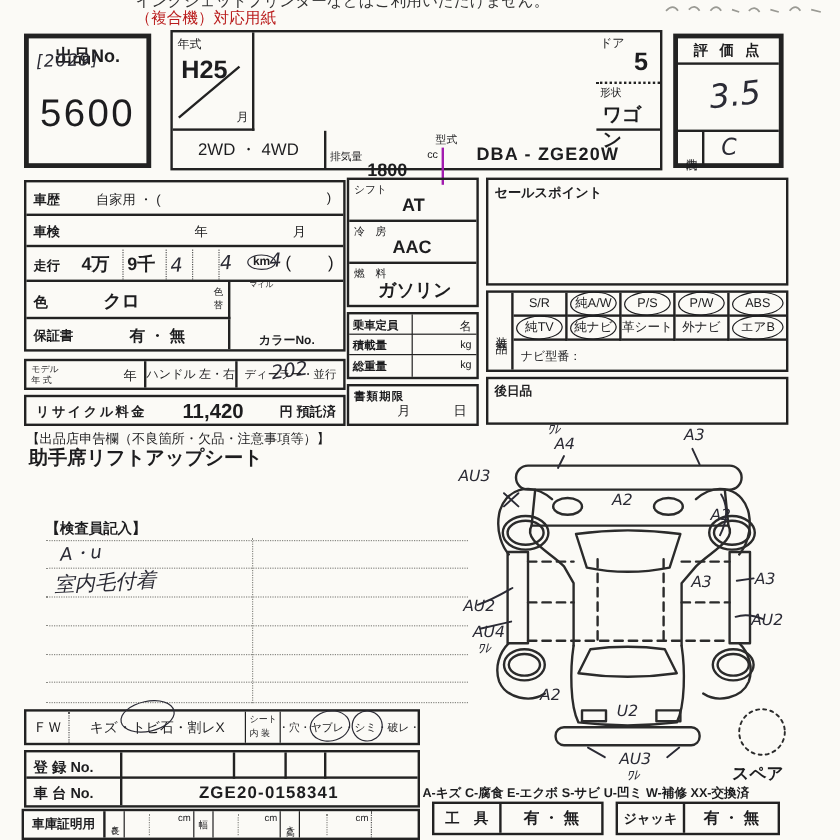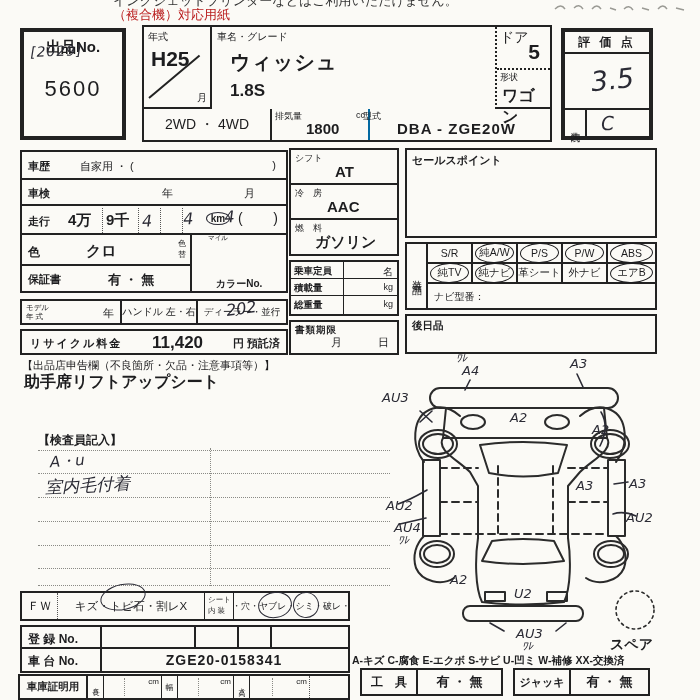--- a/index.html
+++ b/index.html
@@ -43,51 +43,46 @@
 
   <div class="abs" style="left:113px; top:-8px; font-size:13px; color:#333;">インクジェットプリンターなどはご利用いただけません。</div>
   <div class="abs" style="left:113px; top:6px; font-size:13px; color:#b91c1c;font-family:Liberation Serif, serif;">（複合機）対応用紙</div>
   <svg class="abs" style="left:552px; top:0;" width="140" height="14">
     <path d="M3,9 q6,-6 10,0 M22,8 q5,-5 9,1 M40,9 q5,-6 9,0 M58,8 l6,2 M72,9 q5,-5 9,1 M90,8 l7,2 M106,9 q5,-6 9,0 M124,8 l8,2" stroke="#9a9a94" stroke-width="1.4" fill="none"></path>
   </svg>
 
   <div class="box thick" style="left:20px; top:28px; width:106px; height:112px;">
     <div class="abs" style="left:0; right:0; top:6px; text-align:center; font-size:15px; font-weight:bold;">出品No.</div>
     <div class="abs hand" style="left:6px; top:11px; font-size:14px; transform:rotate(-2deg); letter-spacing:1px;">[2029]</div>
-    <div class="abs" style="left:0; right:0; top:44px; text-align:center; font-size:22px; letter-spacing:2px;">5600</div>
+    <div class="abs" style="left:0; right:0; top:44px; text-align:center; font-size:32px; letter-spacing:2px;">5600</div>
   </div>
 
   <div class="box" style="left:142px; top:25px; width:410px; height:117px;">
 
     <div class="cell" style="left:0; top:0; width:68px; height:82px; border-right:2px solid #222; border-bottom:2px solid #222;">
       <span class="abs lbl" style="left:4px; top:3px;">年式</span>
       <span class="abs bold" style="left:7px; top:20px; font-size:21px;">H25</span>
       <span class="abs" style="left:5px; top:70px; width:66px; height:2px; background:#222; transform:rotate(-40deg); transform-origin:left center;"></span>
       <span class="abs lbl" style="right:3px; bottom:2px;">月</span>
     </div>
 
-    <div class="cell" style="left:68px; top:0; width:285px; height:82px; border-right:2px dotted #222;">
-      <span class="abs lbl" style="left:5px; top:3px;">車名・グレード</span>
-      <span class="abs bold" style="left:18px; top:22px; font-size:20px; letter-spacing:1px;">ウィッシュ</span>
-      <span class="abs bold" style="left:18px; top:54px; font-size:17px;">1.8S</span>
-    </div>
 
     <div class="cell" style="left:353px; top:0; width:53px; height:43px; border-bottom:2px dotted #222;">
-      <span class="abs" style="left:3px; top:2px; font-size:14px;">ドア</span>
+      <span class="abs" style="left:3px; top:2px; font-size:10px;">ドア</span>
       <span class="abs bold" style="right:10px; top:13px; font-size:21px;">5</span>
     </div>
 
     <div class="cell" style="left:353px; top:43px; width:53px; height:39px; border-bottom:2px solid #222;">
       <span class="abs" style="left:3px; top:1px; font-size:9px;">形状</span>
       <span class="abs bold" style="left:5px; top:16px; font-size:16px;">ワゴン</span>
     </div>
 
     <div class="cell ctr" style="left:0; top:82px; width:128px; height:31px; border-right:2px solid #222; font-size:14px;">2WD ・ 4WD</div>
 
-    <div class="cell" style="left:128px; top:82px; width:98px; height:31px; border-right:2px solid #0369a1;">
+    <div class="cell" style="left:128px; top:96px; width:98px; height:31px; border-right:2px solid #a21caf;">
       <span class="abs" style="left:3px; top:1px; font-size:9px;">排気量</span>
       <span class="abs bold" style="left:34px; top:11px; font-size:15px;">1800</span>
       <span class="abs" style="right:3px; top:1px; font-size:9px;">cc</span>
     </div>
 
     <div class="cell" style="left:215px; top:82px; width:180px; height:31px;">
       <span class="abs" style="left:4px; top:1px; font-size:9px;">型式</span>
       <span class="abs bold" style="left:38px; top:11px; font-size:15px; letter-spacing:1px;">DBA - ZGE20W</span>
     </div>
   </div>

